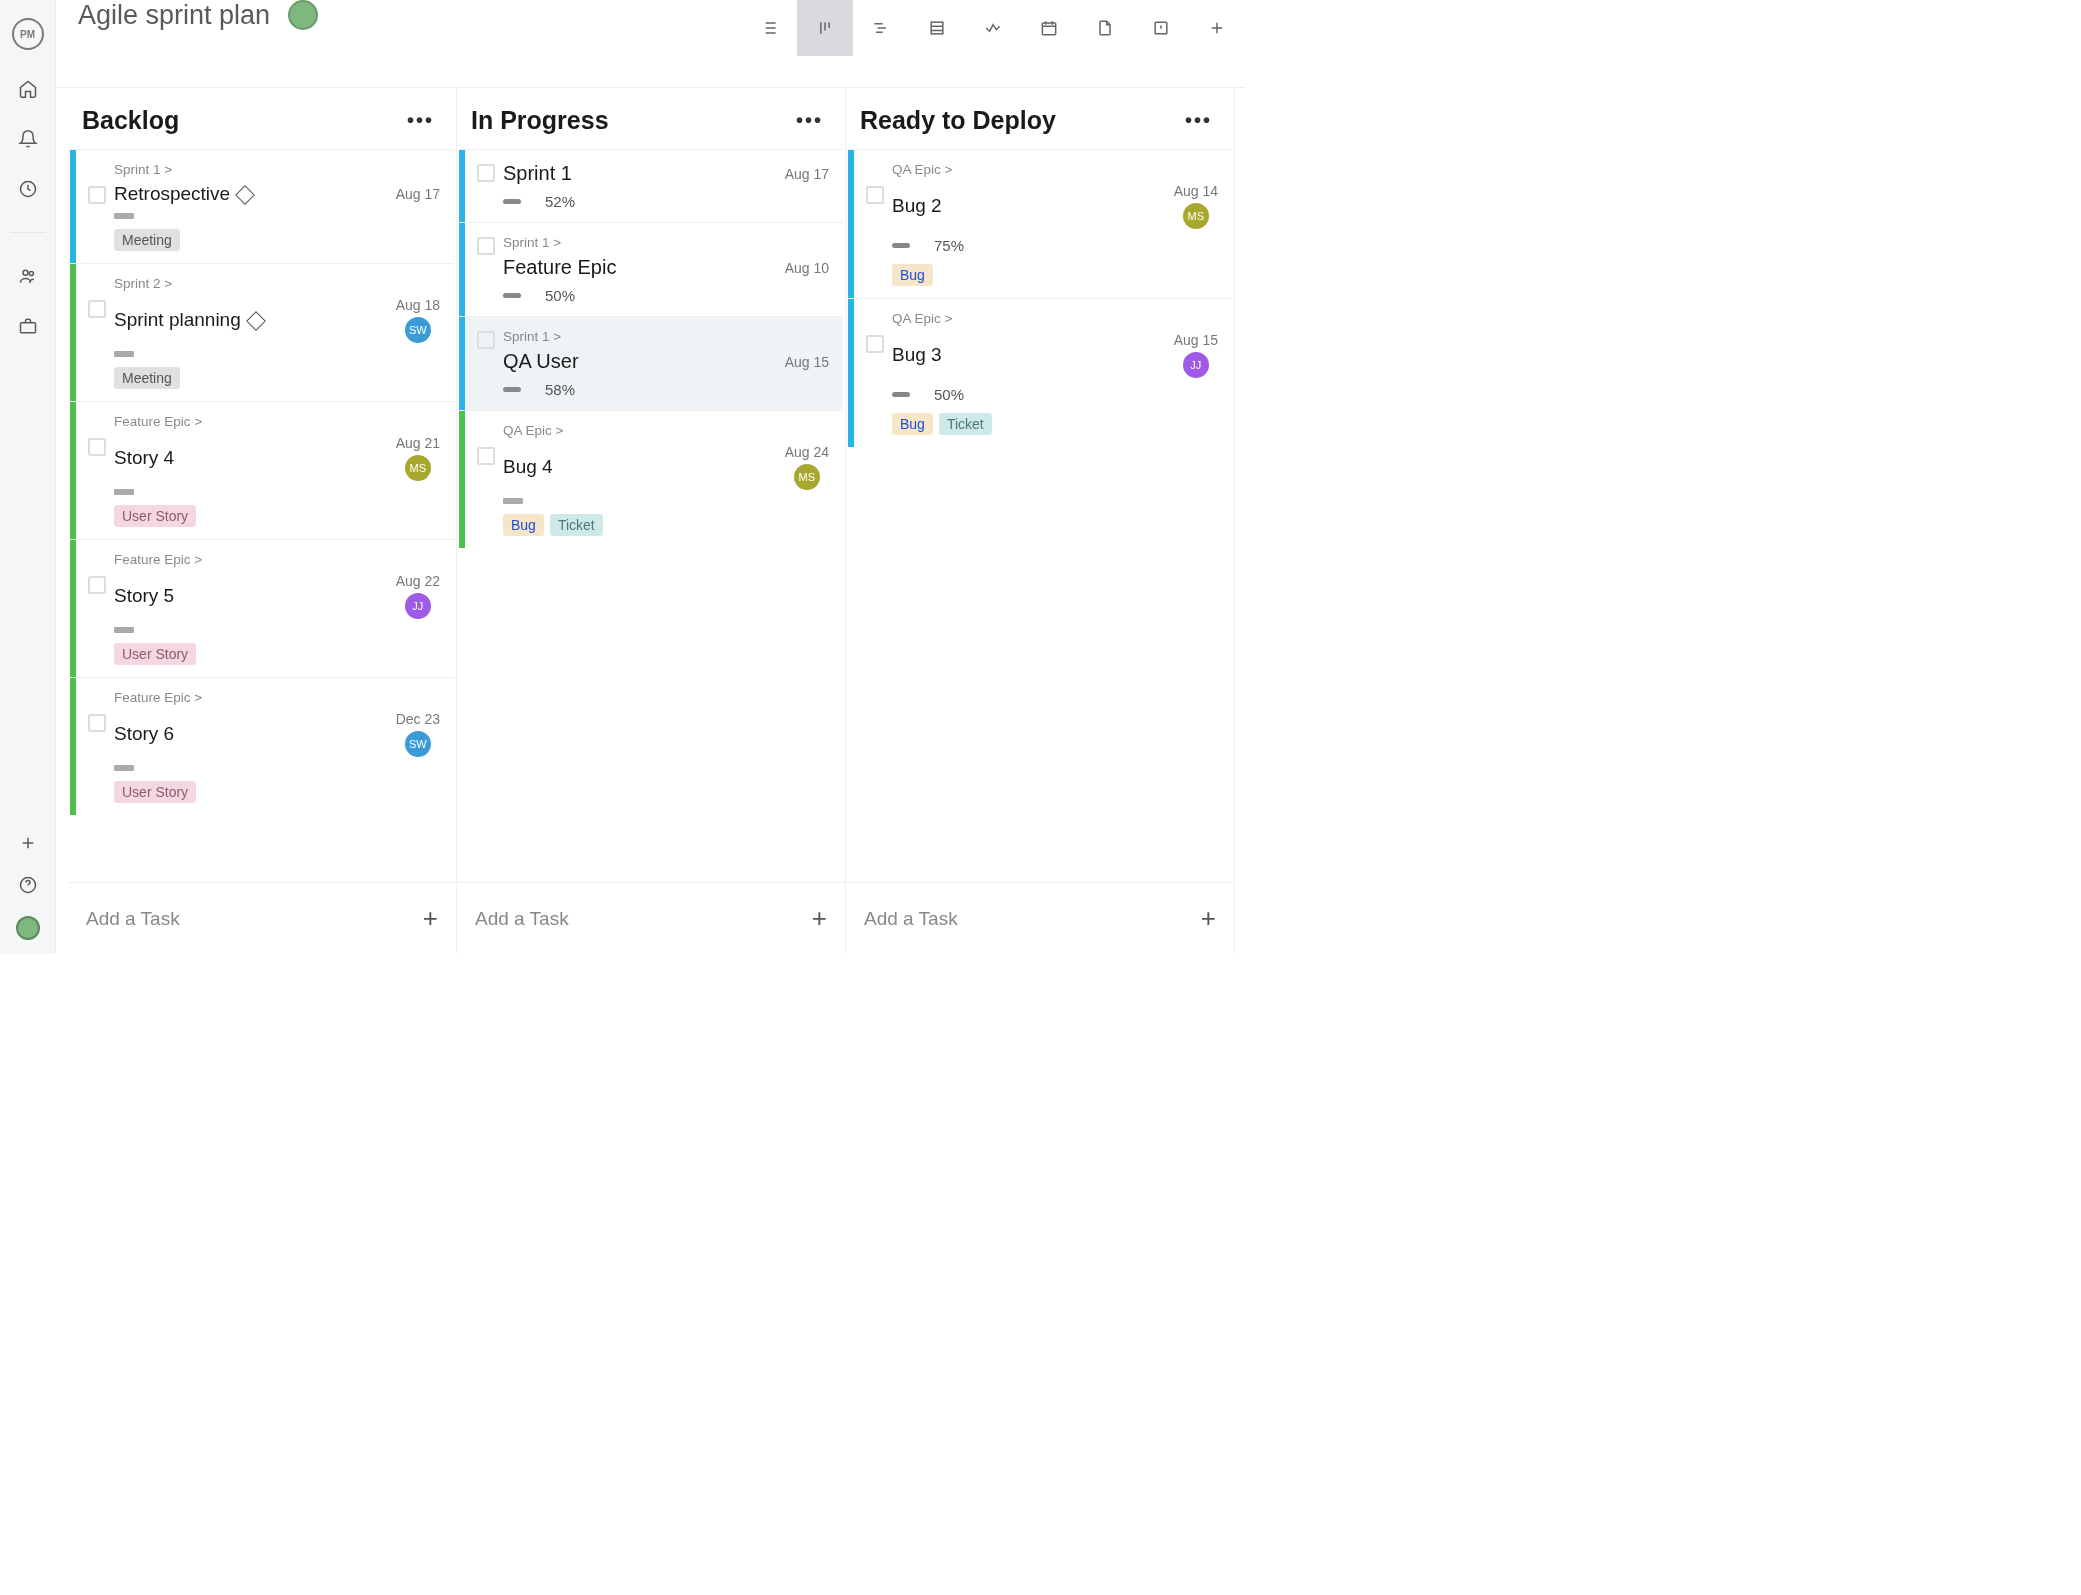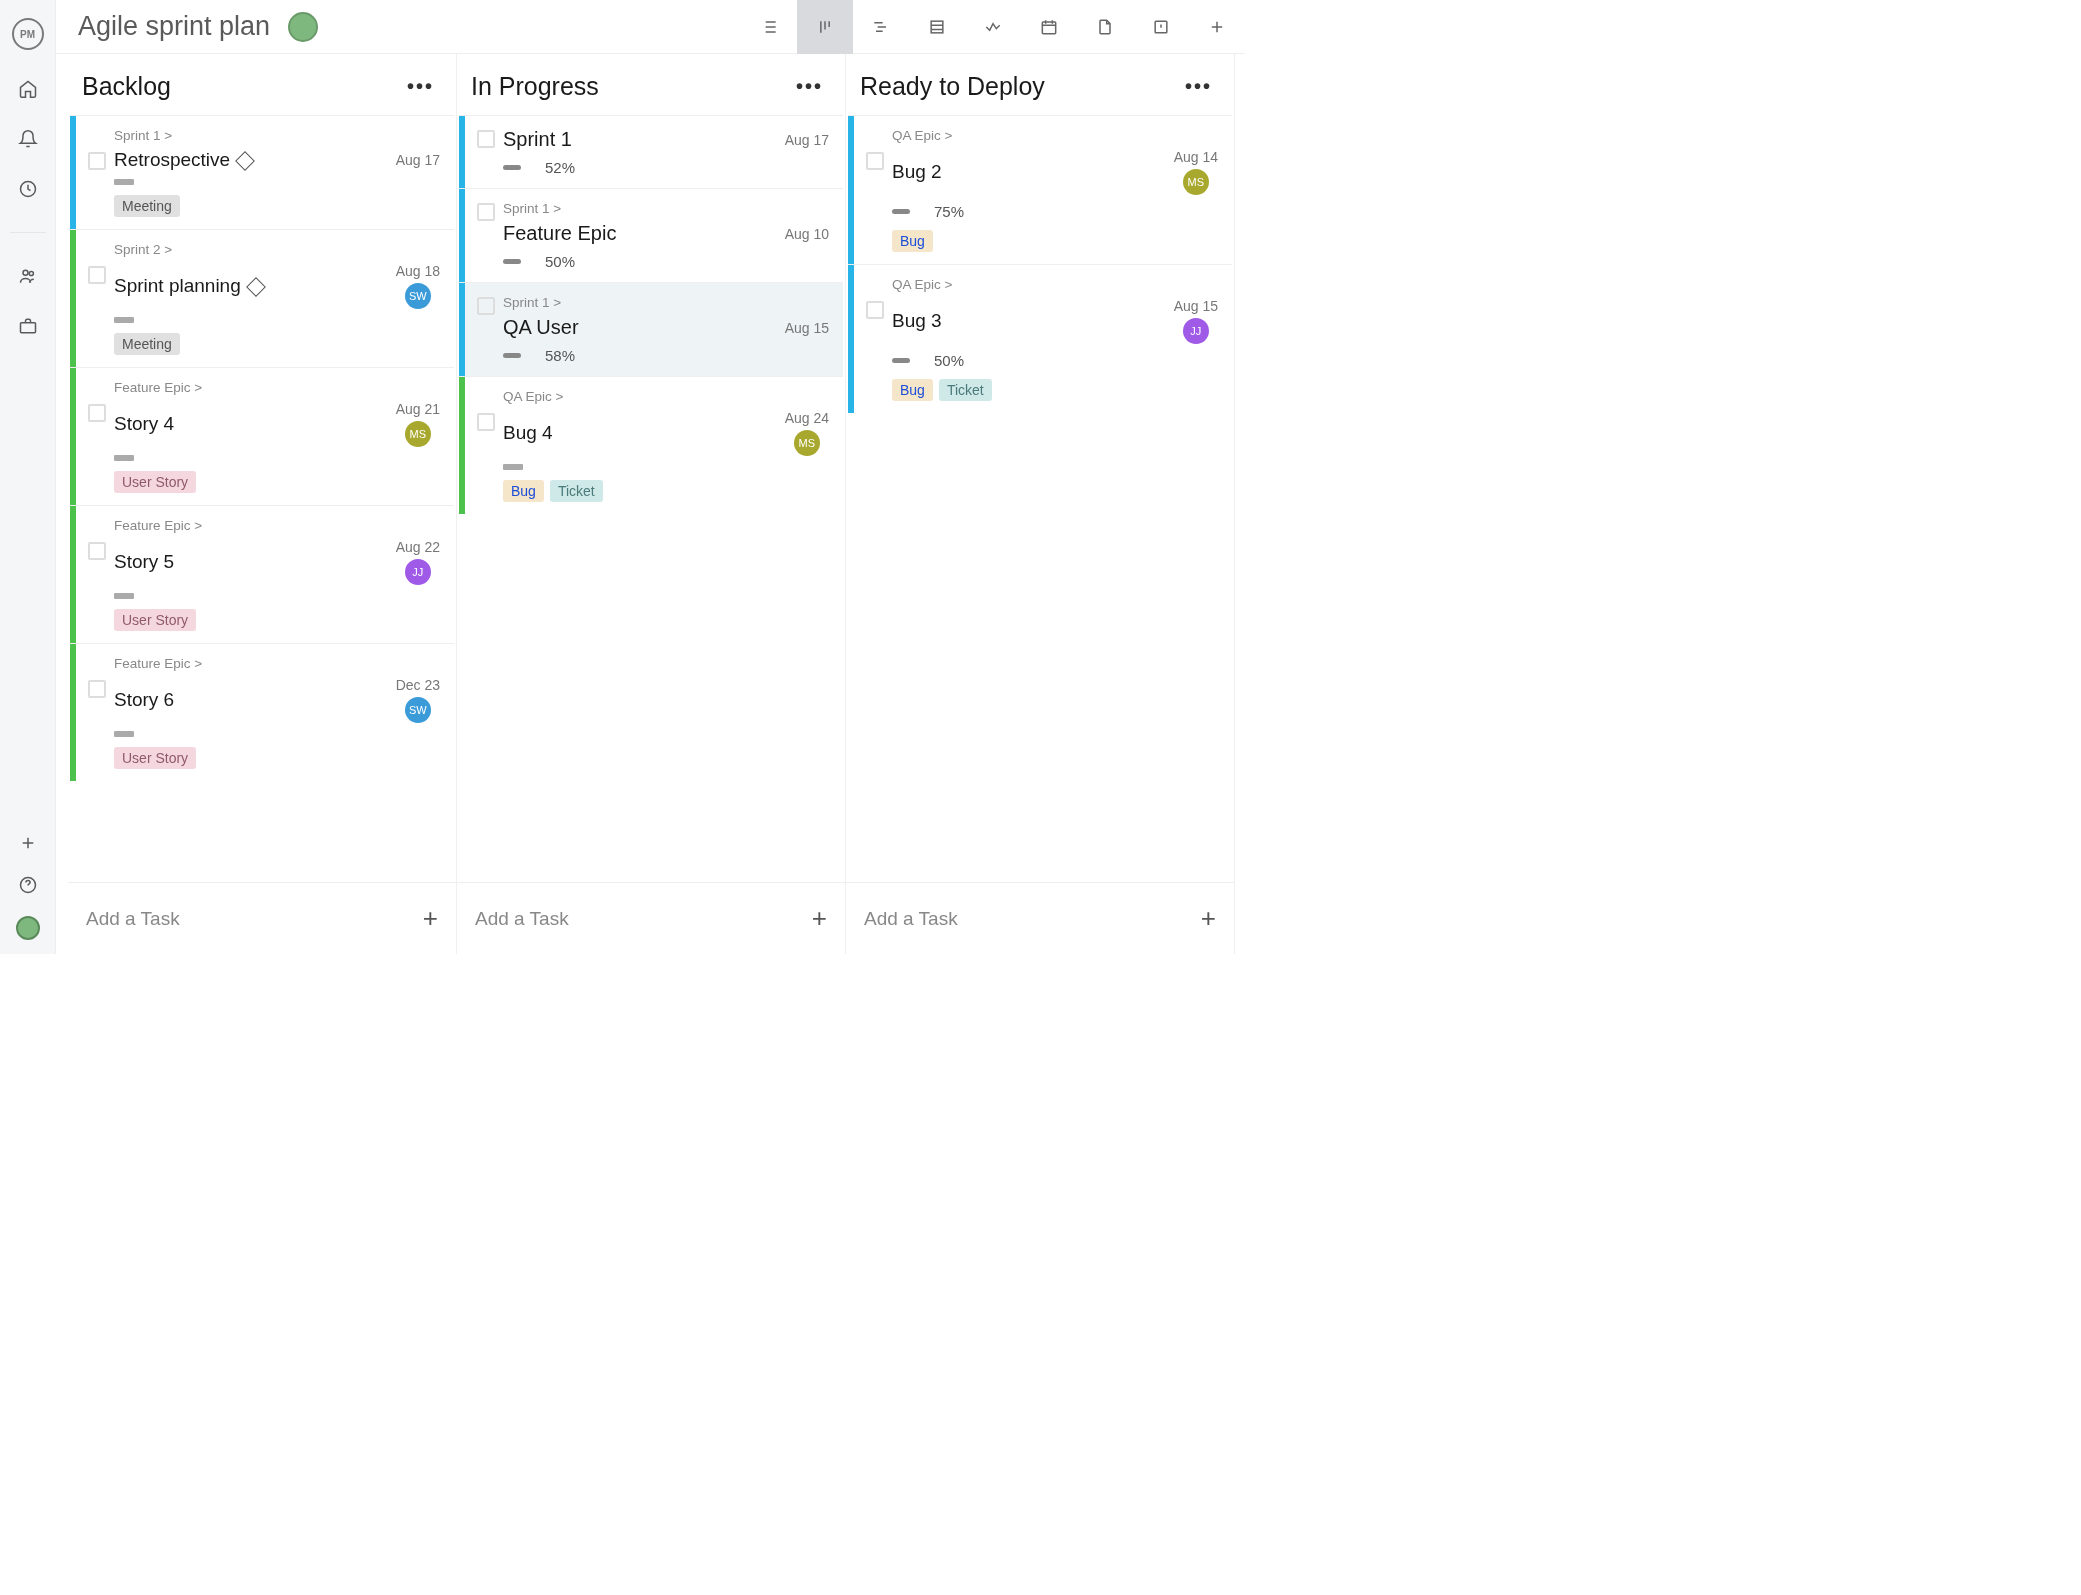--- a/index.html
+++ b/index.html
@@ -5,30 +5,30 @@
 *{box-sizing:border-box;margin:0;padding:0;font-family:-apple-system,BlinkMacSystemFont,"Segoe UI",Helvetica,Arial,sans-serif}
 body{background:#fff;width:1245px;height:954px;overflow:hidden;position:relative}
 .app{display:flex;height:100%}
 .sidebar{width:56px;background:#f5f6f7;display:flex;flex-direction:column;align-items:center;padding-top:18px;gap:28px;height:100%;position:relative;border-right:1px solid #eee}
 .logo{width:32px;height:32px;border:2.5px solid #7a7a7a;border-radius:16px;display:flex;align-items:center;justify-content:center;font-size:10px;font-weight:700;color:#7a7a7a}
 .sb-icon{width:22px;height:22px;color:#5a5a5a;display:flex;align-items:center;justify-content:center;cursor:pointer}
 .sb-divider{width:36px;height:1px;background:#e5e5e5;margin:4px 0}
 .sb-bottom{position:absolute;bottom:14px;display:flex;flex-direction:column;align-items:center;gap:20px}
 .avatar-sm{width:24px;height:24px;border-radius:12px;background:#7fb87f;border:2px solid #5a8a5a;display:flex;align-items:center;justify-content:center;font-size:10px}
 .main{flex:1;display:flex;flex-direction:column;overflow:hidden}
-.topbar{height:54px;display:flex;align-items:center;padding-left:22px;border-bottom:1px solid #eee}
+.topbar{height:88px;display:flex;align-items:flex-start;padding-left:22px;border-bottom:1px solid #eee}
 .title{font-size:27px;color:#5a5a5a;font-weight:400}
 .topbar .av{margin-left:18px;width:30px;height:30px;border-radius:15px;background:#7fb87f;border:2px solid #6a9a6a}
 .views{margin-left:auto;display:flex;align-items:center}
 .view-btn{width:56px;height:56px;display:flex;align-items:center;justify-content:center;color:#666;cursor:pointer}
 .view-btn.active{background:#d9dade}
 .board{flex:1;display:flex;overflow:auto;background:#fff;padding-left:12px}
 .column{width:389px;flex-shrink:0;padding:0;border-right:1px solid #f0f0f0;display:flex;flex-direction:column;overflow:hidden}
 .col-header{display:flex;align-items:center;padding:18px 22px 12px 14px}
-.col-title{font-size:25px;color:#1a1a1a;font-weight:400}
+.col-title{font-size:25px;color:#1a1a1a;font-weight:700}
 .more{margin-left:auto;font-size:20px;letter-spacing:2px;color:#333;cursor:pointer;font-weight:700}
 .cards{flex:1;overflow-y:auto;padding:2px 2px 2px 2px}
 .card{position:relative;background:#fff;border-top:1px solid #eee;padding:12px 14px 12px 18px;display:flex}
 .card::before{content:"";position:absolute;left:0;top:0;bottom:0;width:6px}
 .card.stripe-blue::before{background:#29b4e8}
 .card.stripe-green::before{background:#4cc24c}
 .card.selected{background:#eef4f6}
 .chk-wrap{flex-shrink:0;padding-top:24px;margin-right:8px}
 .card.summary .chk-wrap{padding-top:2px}
 .chk{width:18px;height:18px;border:2px solid #ddd;border-radius:2px;display:block;cursor:pointer}

